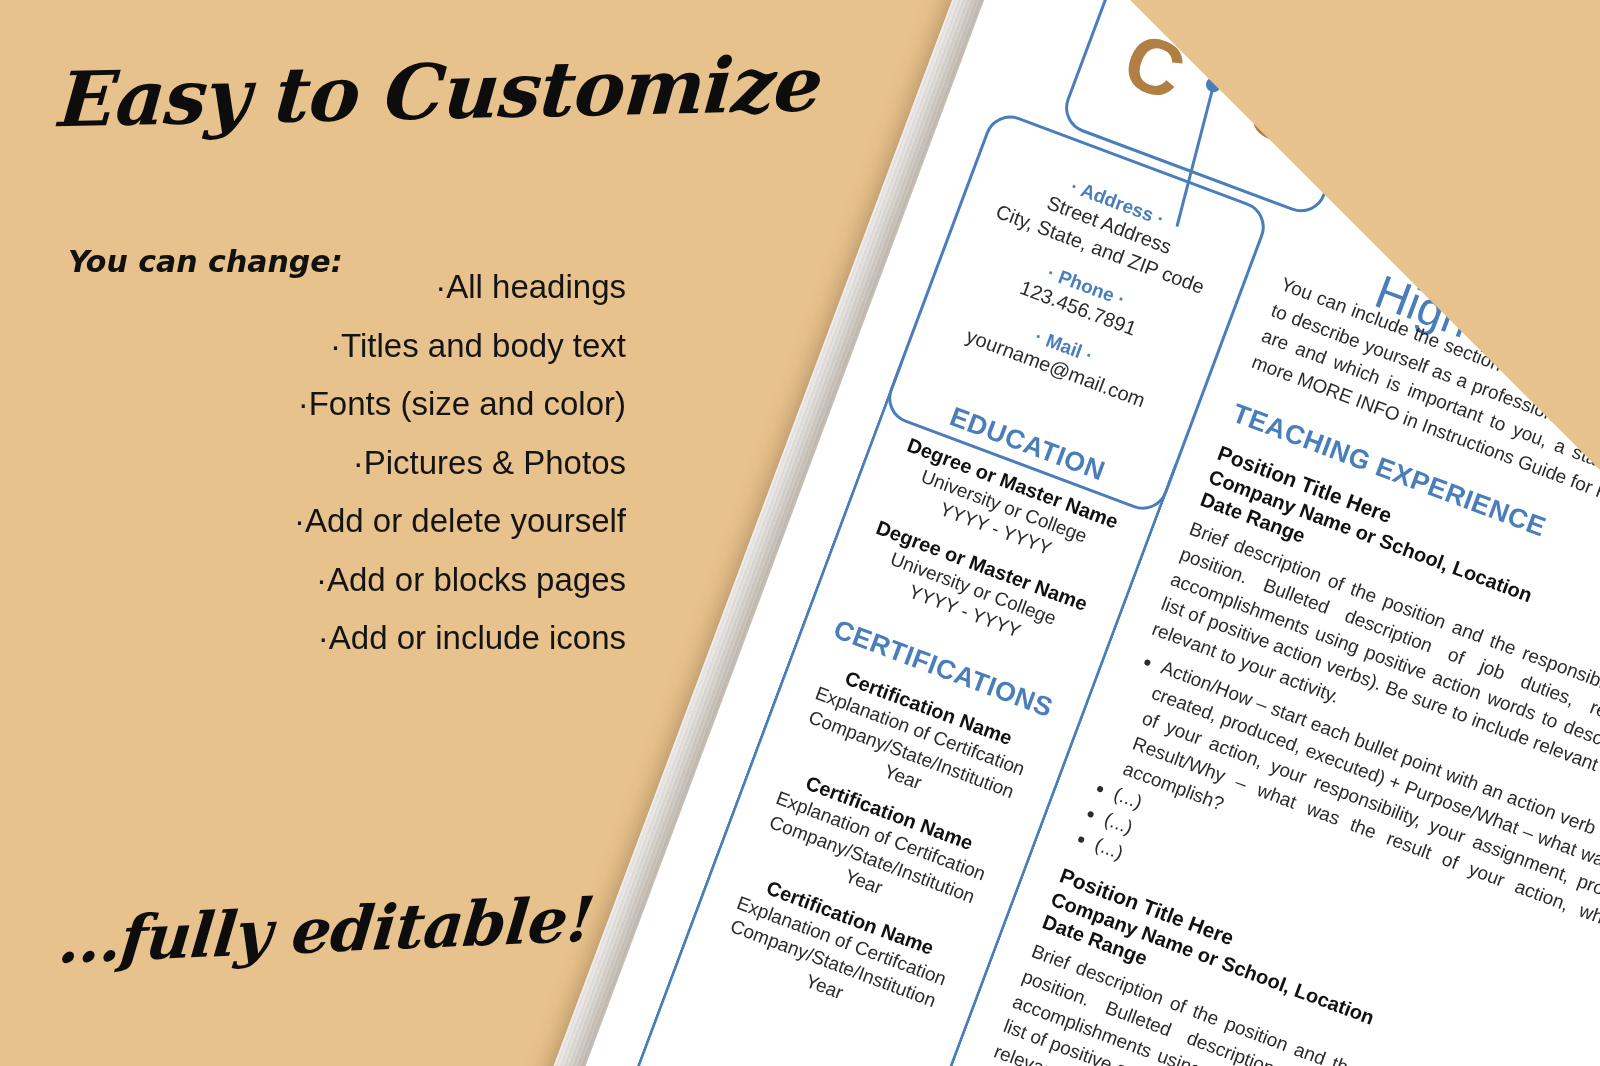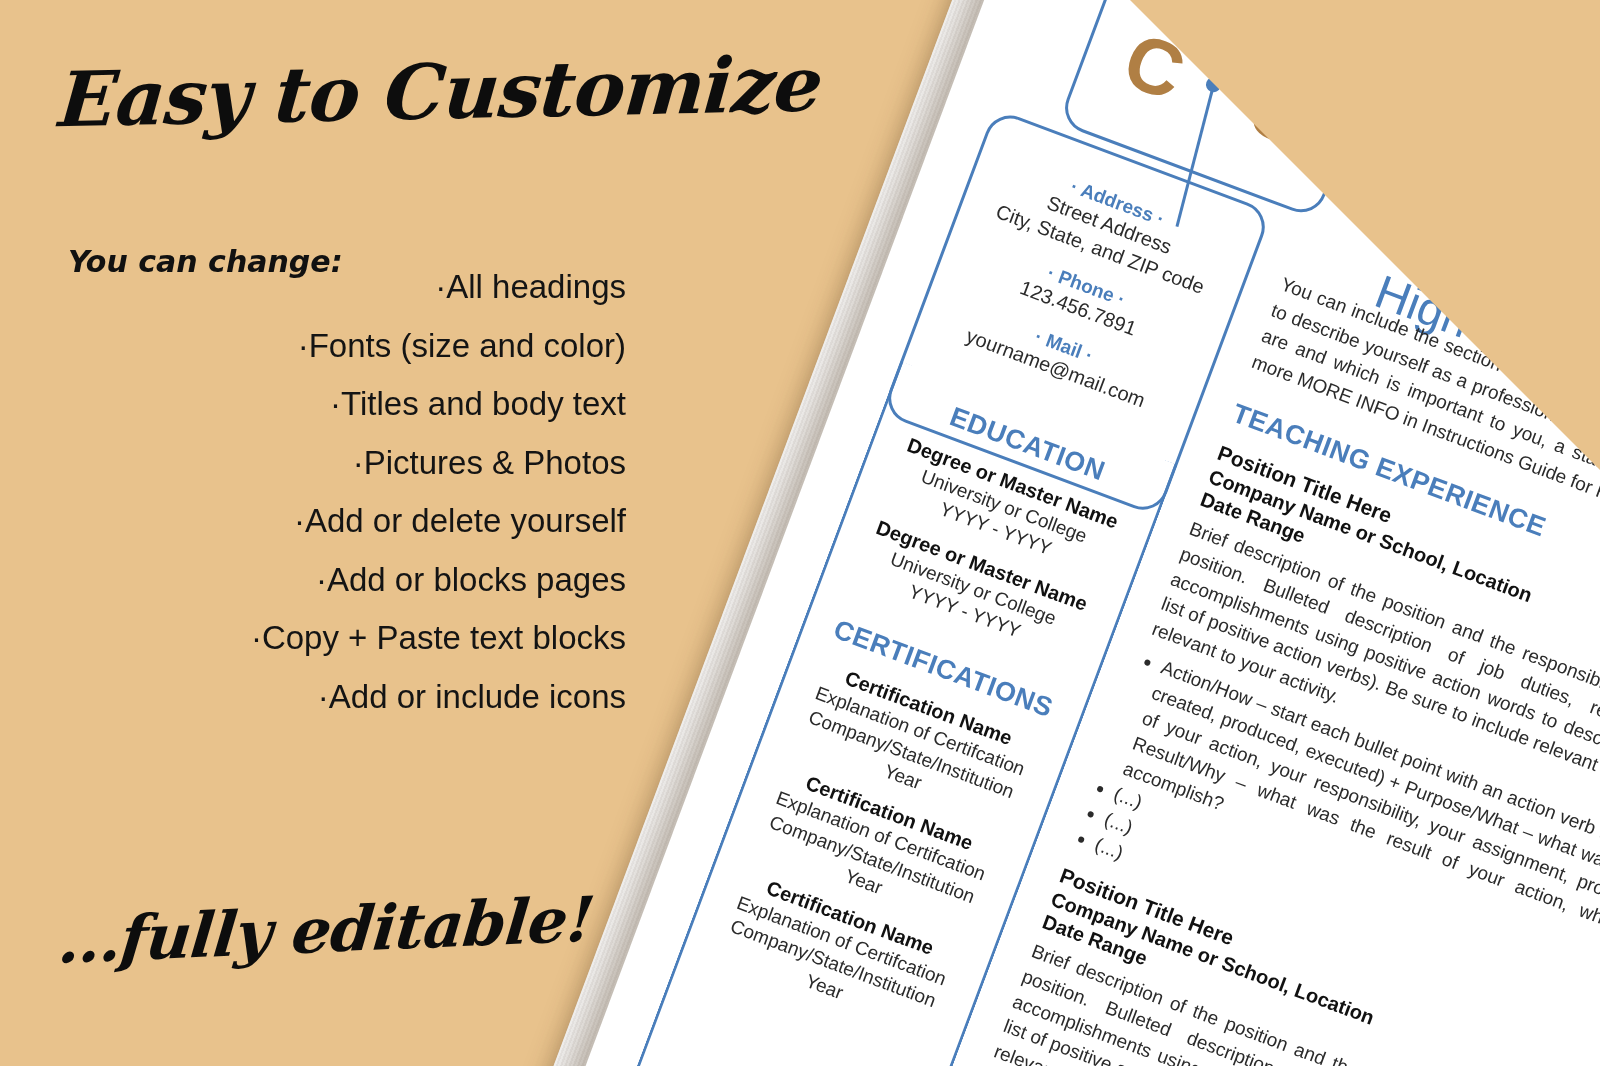--- a/index.html
+++ b/index.html
@@ -297,24 +297,23 @@
 
   </div>
 
   <div class="bg-wedge"></div>
 
   <div class="promo">
     <div class="promo-title">Easy to Customize</div>
     <div class="promo-sub">You can change:</div>
     <ul class="promo-list" id="promo-list">
         <li><span class="bul">·</span><span>All headings</span></li>
+        <li><span class="bul">·</span><span>Titles and body text</span></li>
         <li><span class="bul">·</span><span>Fonts (size and color)</span></li>
-        <li><span class="bul">·</span><span>Titles and body text</span></li>
         <li><span class="bul">·</span><span>Pictures &amp; Photos</span></li>
         <li><span class="bul">·</span><span>Add or delete yourself</span></li>
         <li><span class="bul">·</span><span>Add or blocks pages</span></li>
-        <li><span class="bul">·</span><span>Copy + Paste text blocks</span></li>
         <li><span class="bul">·</span><span>Add or include icons</span></li>
       </ul>
     <div class="promo-foot">...fully editable!</div>
   </div>
 
 </div>
 
 </body></html>

